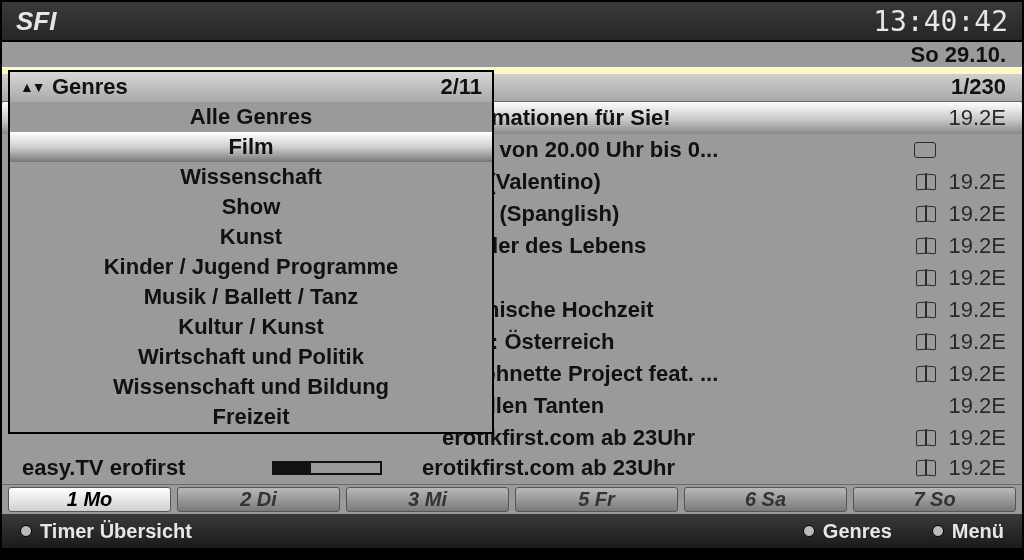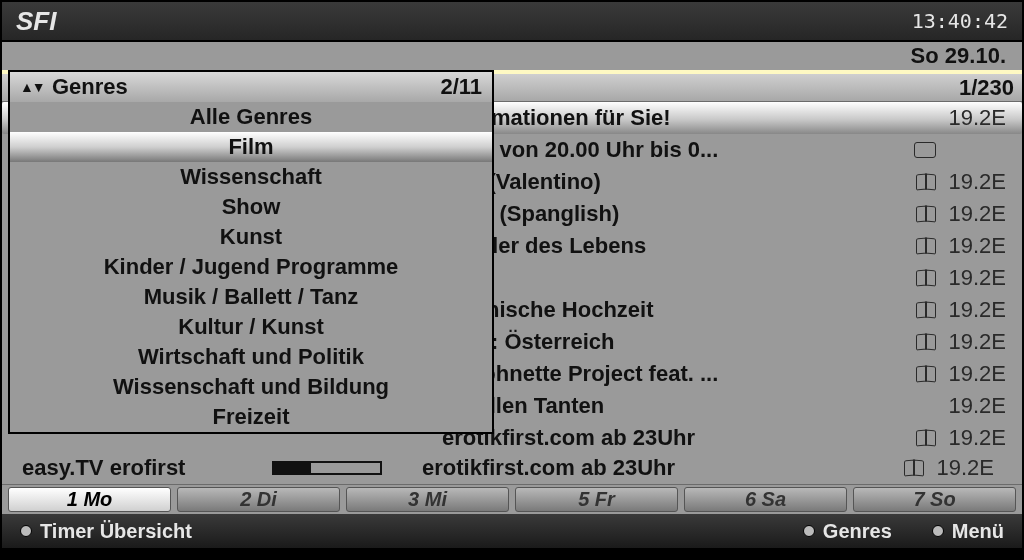--- a/index.html
+++ b/index.html
@@ -23,40 +23,40 @@
     display: flex;
     justify-content: space-between;
     align-items: center;
     padding: 0 14px;
     color: #e6e6e6;
     font-weight: bold;
     font-size: 26px;
     font-style: italic;
     border-bottom: 2px solid #000;
   }
-  .titlebar .clock { font-style: normal; font-size: 20px; font-weight: normal; font-family: monospace; }
+  .titlebar .clock { font-style: normal; font-size: 28px; font-weight: normal; font-family: monospace; }
   .subhead {
     height: 32px;
     background: #9a9a9a;
     display: flex;
     justify-content: flex-end;
     align-items: center;
     padding: 0 16px;
     font-weight: bold;
     font-size: 22px;
     color: #111;
-    border-bottom: 4px solid #fef9c3;
+    border-bottom: 7px solid #fef9c3;
   }
   .countbar {
     height: 28px;
     background: linear-gradient(to bottom, #cfcfcf 0%, #a8a8a8 100%);
     display: flex;
     justify-content: flex-end;
-    align-items: center;
-    padding: 0 8px;
+    align-items: flex-start;
+    padding: 0 16px;
     font-weight: bold;
     font-size: 22px;
     color: #111;
     border-bottom: 1px solid #6b6b6b;
   }
   .content {
     position: relative;
     height: 382px;
     background: #9a9a9a;
   }
@@ -99,21 +99,21 @@
   }
   
   .bottom-rows {
     position: absolute;
     bottom: 0; left: 0; right: 0;
   }
   .brow {
     display:flex;
     align-items:center;
     height:32px;
-    padding:0 28px 0 20px;
+    padding:0 16px 0 20px;
     font-size:22px;
     font-weight:bold;
     color:#111;
   }
   .brow .ch { width: 250px; }
   .brow .bar {
     width: 110px; height: 14px; border:2px solid #111; margin-right: 40px;
     display:flex;
   }
   .brow .bar .fill { background:#111; height:100%; }

